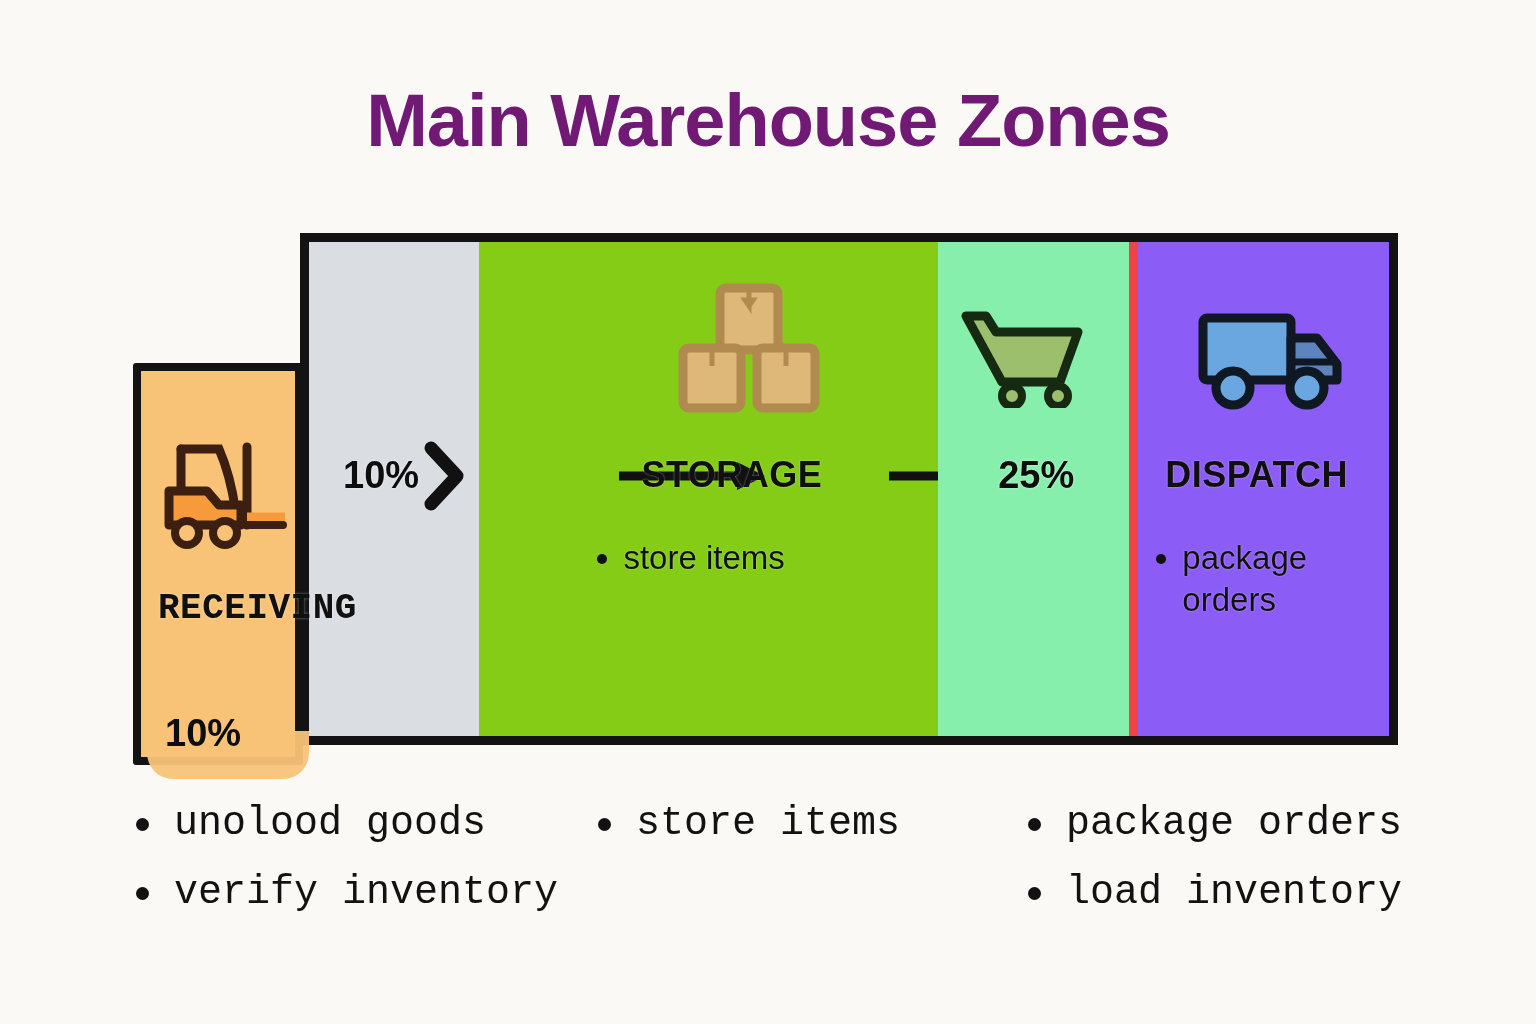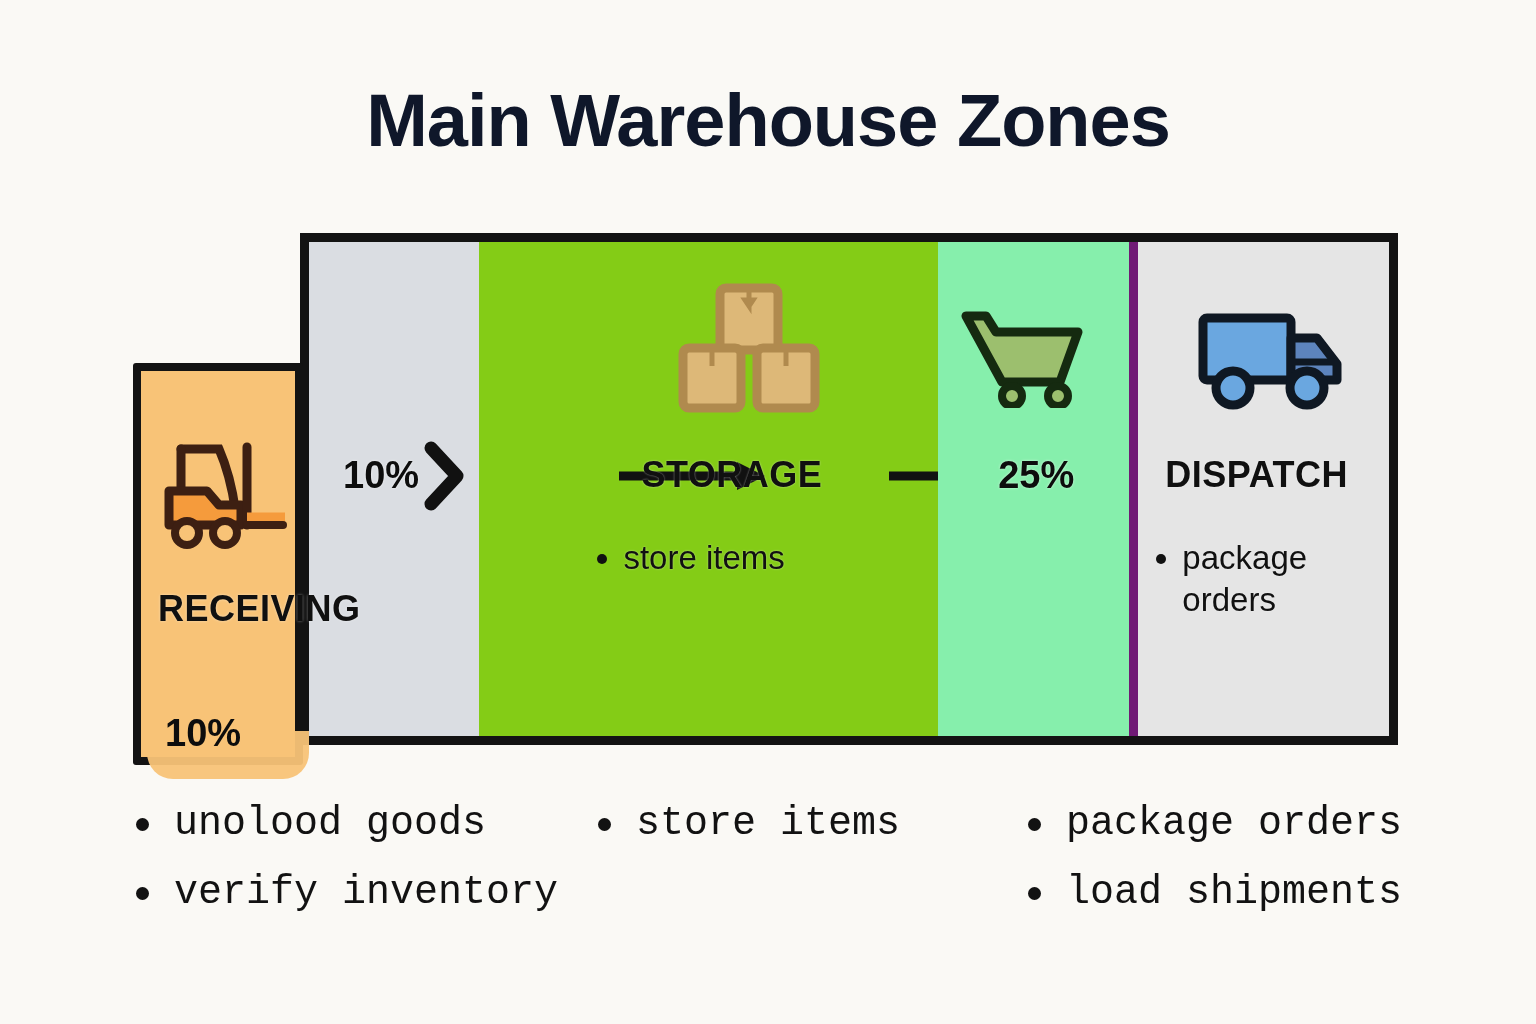--- a/index.html
+++ b/index.html
@@ -24,21 +24,21 @@
   
   .title {
     position: absolute;
     left: 0;
     top: 78px;
     width: 1536px;
     text-align: center;
     font-size: 74px;
     font-weight: 800;
     letter-spacing: -1px;
-    color: #0f172a;
+    color: #701a75;
     font-family: "Liberation Sans", sans-serif;
   }
 
   
   .warehouse-box {
     position: absolute;
     left: 300px;
     top: 233px;
     width: 1098px;
     height: 512px;
@@ -52,21 +52,21 @@
     display: flex;
   }
   .zone {
     position: relative;
     height: 100%;
     box-sizing: border-box;
   }
   .zone-staging { width: 172px; background: #dadde2; }
   .zone-storage { width: 463px; background: #84cc16; }
   .zone-picking { width: 193px; background: #86efac; }
-  .zone-dispatch { width: 262px; background: #e5e5e5; border-left: 9px solid #701a75; }
+  .zone-dispatch { width: 262px; background: #8b5cf6; border-left: 9px solid #ef4444; }
 
   
   .icon-wrap {
     position: absolute;
     display: block;
   }
 
   
   .boxes-icon { left: 196px; top: 40px; }
   
@@ -172,20 +172,21 @@
     position: absolute;
     left: 158px;
     top: 588px;
     font-size: 36px;
     font-weight: 800;
     color: #101010;
     letter-spacing: 0.5px;
     white-space: nowrap;
     z-index: 7;
     text-shadow: 0 0 3px rgba(255,255,255,0.45);
+    font-family: Liberation Mono, monospace;
   }
   .receiving-pct {
     position: absolute;
     left: 165px;
     top: 712px;
     font-size: 38px;
     font-weight: 800;
     color: #0d0d0d;
     white-space: nowrap;
     z-index: 7;
@@ -344,19 +345,19 @@
 
     <div class="bottom-col col-storage clip-col">
       <ul>
         <li>store items</li>
       </ul>
     </div>
 
     <div class="bottom-col col-dispatch">
       <ul>
         <li>package orders</li>
-        <li>load shipments</li>
+        <li>load inventory</li>
       </ul>
     </div>
 
   </div>
 
 </div>
 
 </body></html>

